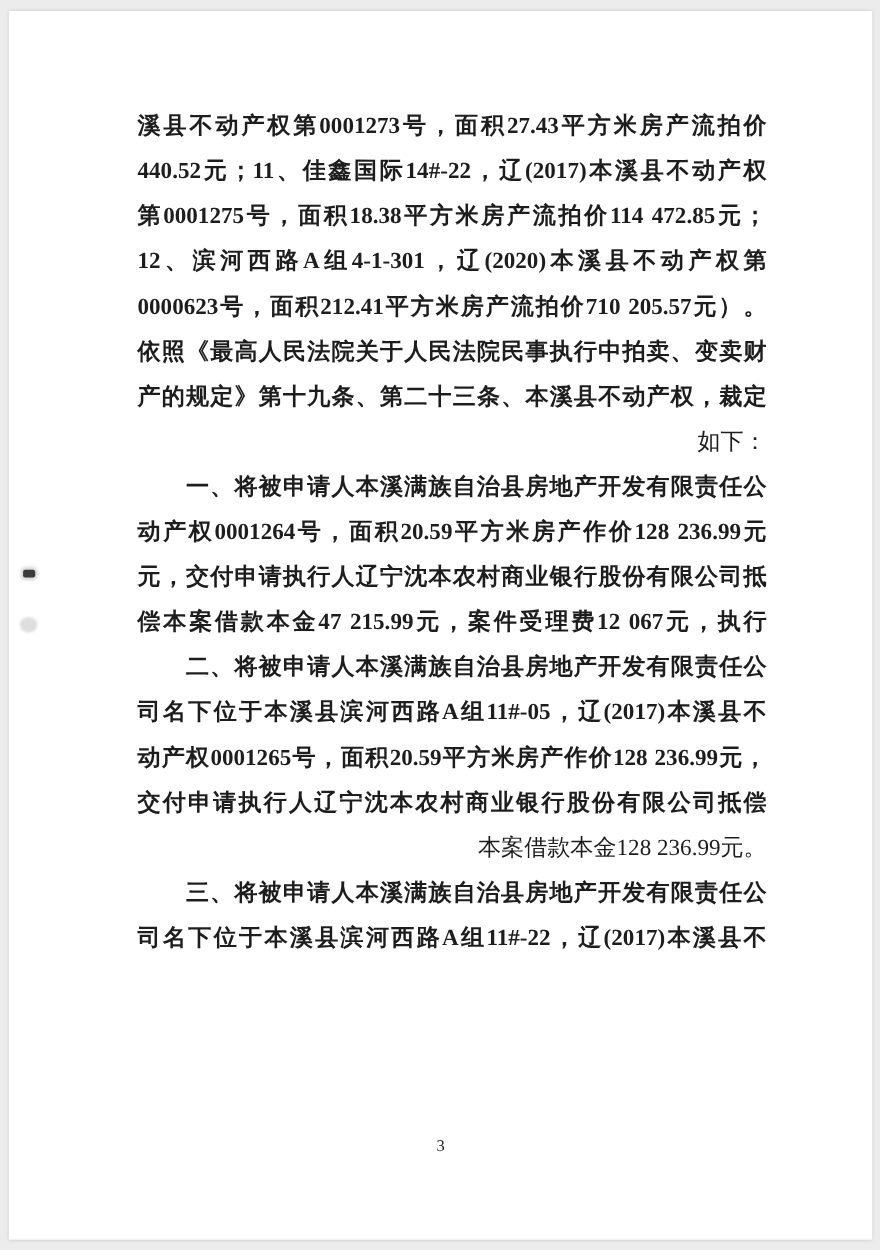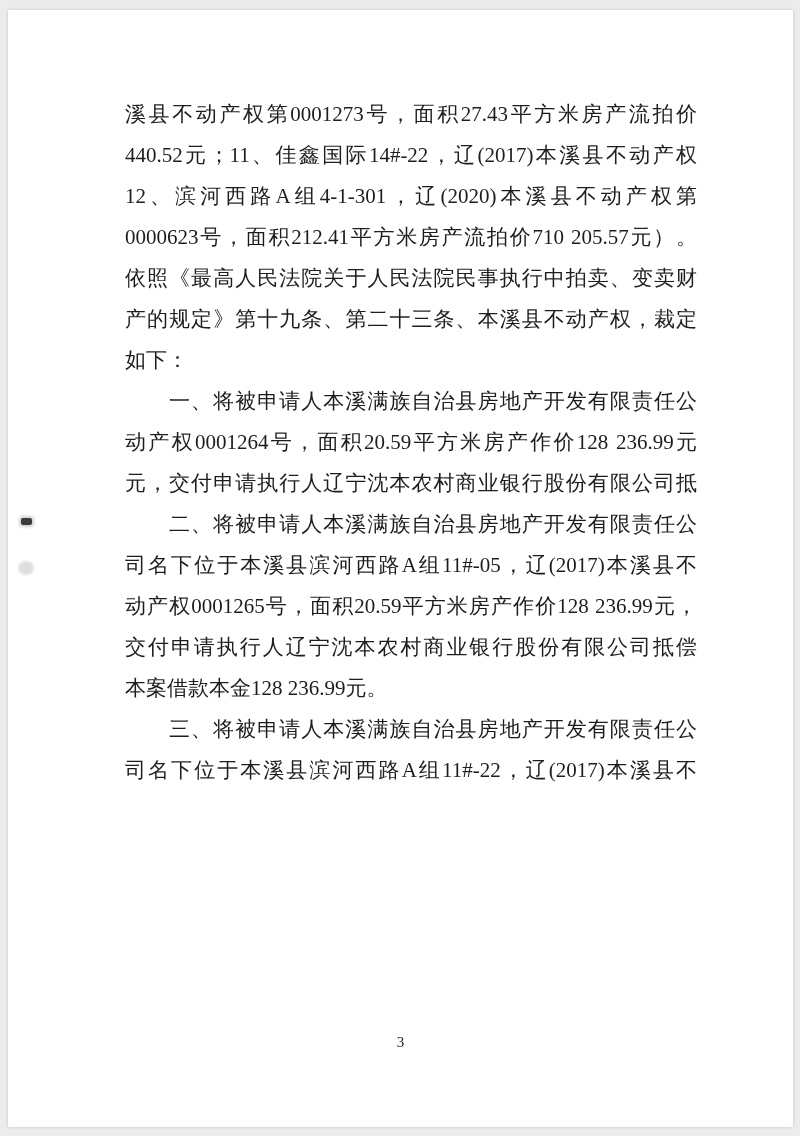--- a/index.html
+++ b/index.html
@@ -32,24 +32,26 @@
     top: 84px;
     width: 572px;
   }
   .doc-line {
     height: 41px;
     line-height: 41px;
     font-size: 21px;
     color: #1d1d1d;
     white-space: normal;
     overflow: visible;
+    text-align: right;
   }
   .doc-line.justify {
     text-align: justify;
     text-align-last: justify;
+    font-weight: bold;
   }
   .doc-line.indent {
     padding-left: 44px;
   }
   .page-number {
     position: absolute;
     left: 0;
     width: 785px;
     top: 1024px;
     text-align: center;
@@ -81,28 +83,30 @@
 </head>
 <body>
 
 <div class="viewer">
   <div class="page">
     <div class="speck-dark"></div>
     <div class="speck-light"></div>
     <div class="textblock" id="doc-lines">
         <div class="doc-line justify">溪县不动产权第0001273号，面积27.43平方米房产流拍价</div>
         <div class="doc-line justify">440.52元；11、佳鑫国际14#-22，辽(2017)本溪县不动产权</div>
+        <div class="doc-line justify">第0001275号，面积18.38平方米房产流拍价114 472.85元；</div>
         <div class="doc-line justify">12、滨河西路A组4-1-301，辽(2020)本溪县不动产权第</div>
         <div class="doc-line justify">0000623号，面积212.41平方米房产流拍价710 205.57元）。</div>
         <div class="doc-line justify">依照《最高人民法院关于人民法院民事执行中拍卖、变卖财</div>
         <div class="doc-line justify">产的规定》第十九条、第二十三条、本溪县不动产权，裁定</div>
         <div class="doc-line">如下：</div>
         <div class="doc-line justify indent">一、将被申请人本溪满族自治县房地产开发有限责任公</div>
         <div class="doc-line justify">动产权0001264号，面积20.59平方米房产作价128 236.99元</div>
         <div class="doc-line justify">元，交付申请执行人辽宁沈本农村商业银行股份有限公司抵</div>
+        <div class="doc-line justify">偿本案借款本金47 215.99元，案件受理费12 067元，执行</div>
         <div class="doc-line justify indent">二、将被申请人本溪满族自治县房地产开发有限责任公</div>
         <div class="doc-line justify">司名下位于本溪县滨河西路A组11#-05，辽(2017)本溪县不</div>
         <div class="doc-line justify">动产权0001265号，面积20.59平方米房产作价128 236.99元，</div>
         <div class="doc-line justify">交付申请执行人辽宁沈本农村商业银行股份有限公司抵偿</div>
         <div class="doc-line">本案借款本金128 236.99元。</div>
         <div class="doc-line justify indent">三、将被申请人本溪满族自治县房地产开发有限责任公</div>
         <div class="doc-line justify">司名下位于本溪县滨河西路A组11#-22，辽(2017)本溪县不</div>
       </div>
     <div class="page-number">3</div>
   </div>

